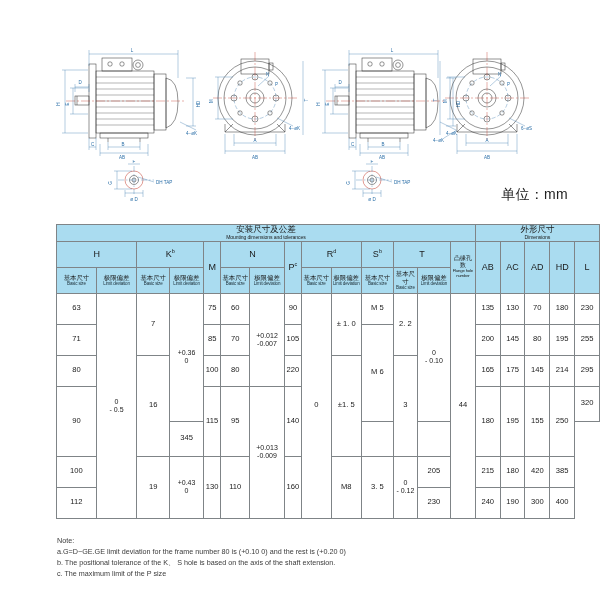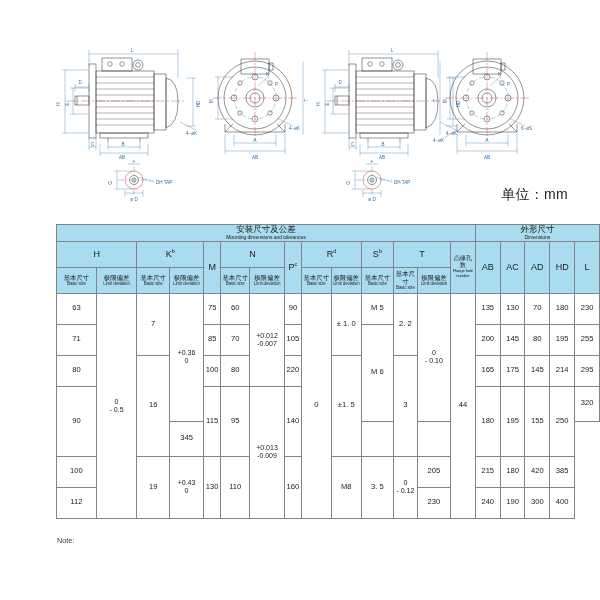--- a/index.html
+++ b/index.html
@@ -583,13 +583,16 @@
     <td class="num">240</td>
     <td class="num">190</td>
     <td class="num">300</td>
     <td class="num">400</td>
   </tr>
 </tbody>
   </table>
 
 <div id="notes">
   <div>Note:</div>
+  <div>a.G=D−GE.GE limit deviation for the frame number 80 is (+0.10  0) and the rest is (+0.20  0)</div>
+  <div>b. The positional tolerance of the K、 S hole is based on the  axis of the shaft extension.</div>
+  <div>c. The maximum limit of the P size</div>
 </div>
 
 </body></html>

